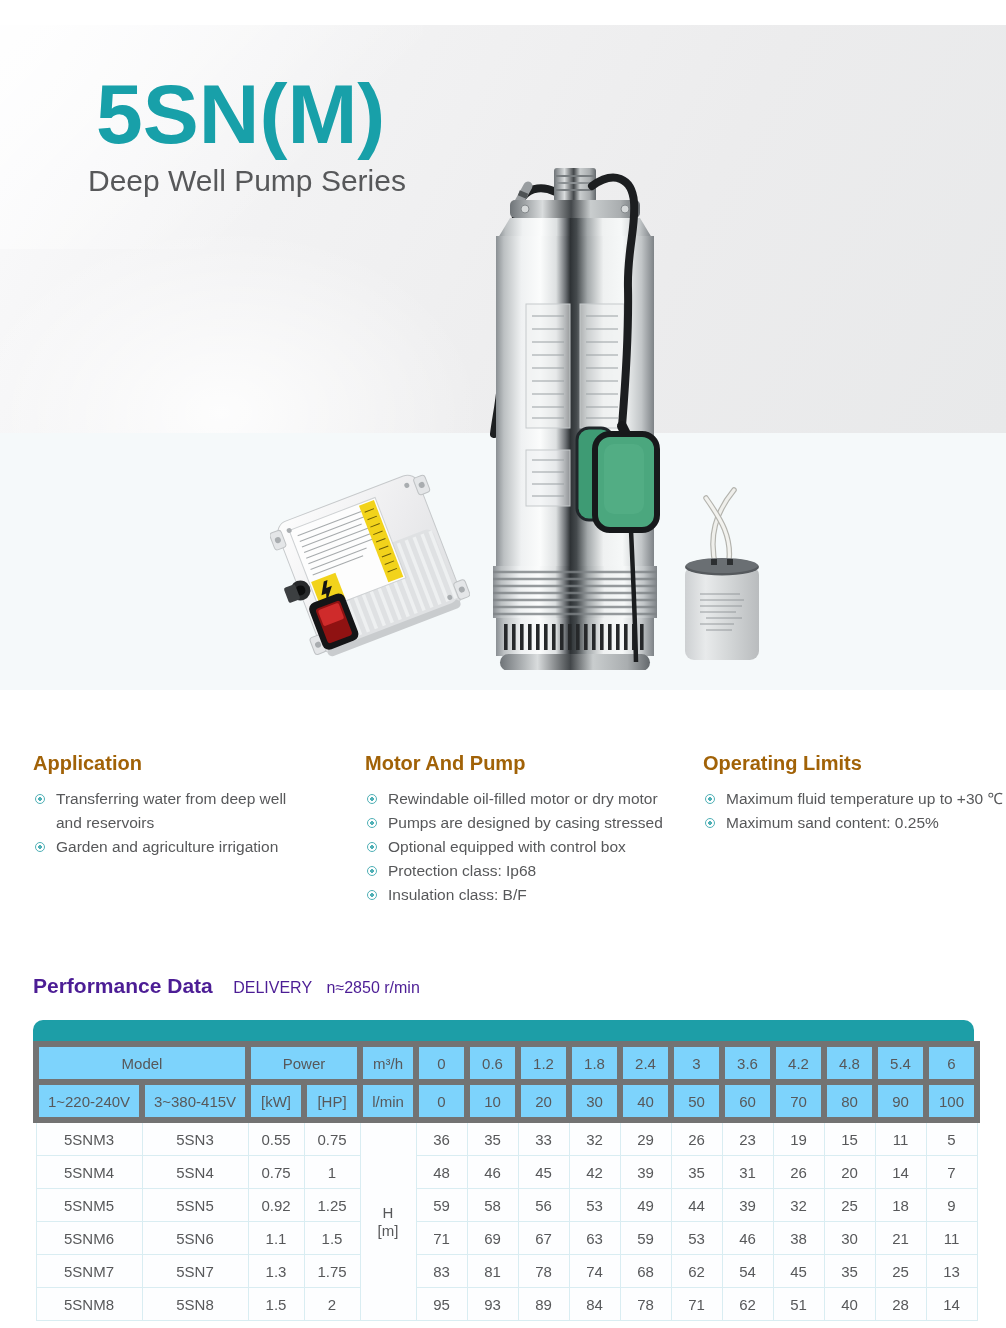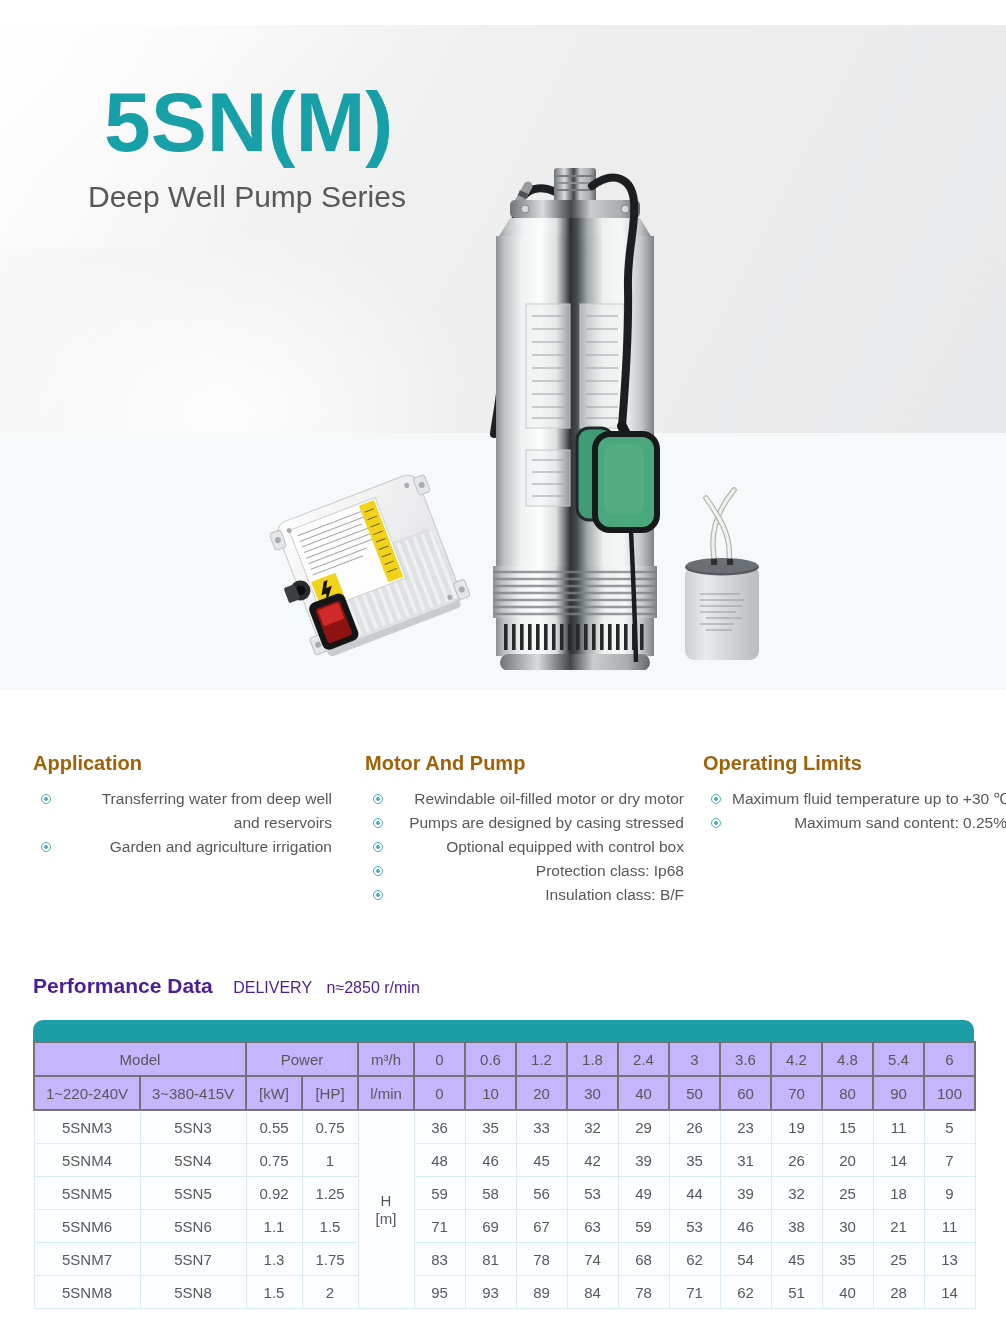--- a/index.html
+++ b/index.html
@@ -14,54 +14,54 @@
       radial-gradient(ellipse 420px 300px at 22% 95%, rgba(255,255,255,.85), rgba(255,255,255,0) 62%),
       linear-gradient(118deg, #fbfbfc 0%, #f2f2f3 30%, #ececed 65%, #e8e9ea 100%);
   }
   .hero-gray::before{
     content:""; position:absolute; left:0; top:0; width:42%; height:55%;
     background:linear-gradient(135deg, rgba(255,255,255,.85), rgba(255,255,255,0) 70%);
   }
   .hero-light { position:absolute; top:433px; left:0; width:100%; height:257px; background:#f5f9fa; }
 
   .title-block { position:absolute; left:88px; top:64px; }
-  .title { margin:16px; font-size:84px; font-weight:bold; color:#18a0a9; line-height:1; letter-spacing:0;text-align:right; }
+  .title { margin:8px; font-size:84px; font-weight:bold; color:#18a0a9; line-height:1; letter-spacing:0; }
   .subtitle { margin-top:8px; font-size:30px; color:#57585a; }
 
   .pump-svg { position:absolute; left:480px; top:88px; width:192px; height:582px; }
   .box-svg  { position:absolute; left:270px; top:460px; width:200px; height:214px; }
   .cap-svg  { position:absolute; left:676px; top:478px; width:92px;  height:186px; }
 
   
   .col { position:absolute; top:752px; }
   .col-app    { left:33px;  width:305px; }
   .col-motor  { left:365px; width:325px; }
   .col-limits { left:703px; width:310px; }
   .col h3 { margin:0 0 12px 0; font-size:20px; font-weight:bold; color:#a16207; }
-  ul.feat { list-style:none; margin:6px; padding:0;text-align:right; }
+  ul.feat { list-style:none; margin:0; padding:0; }
   ul.feat li { position:relative; padding-left:23px; font-size:15.5px; line-height:24px; color:#57585a; }
   .blt {
     position:absolute; left:2px; top:7px; width:8px; height:8px;
     border:1.5px solid #4fb0b6; border-radius:50%;
     background:radial-gradient(circle at center, #4fb0b6 0 1.6px, transparent 1.9px);
   }
   .pre { white-space:pre-line; }
   .nowrap { white-space:nowrap; }
 
   
   .perf-head { position:absolute; left:33px; top:974px; color:#4c1d95; }
   .perf-title { font-size:21px; font-weight:bold; }
   .perf-del   { font-size:16px; margin-left:16px; }
   .perf-speed { font-size:16px; margin-left:10px; }
 
   .table-wrap { position:absolute; left:33px; top:1020px; width:941px; }
   .tbar { height:21px; background:#1d9ea7; border-radius:10px 10px 0 0; }
   table.perf { border-collapse:collapse; table-layout:fixed; width:941px; font-size:15px; color:#57585a; }
   table.perf th, table.perf td { height:32px; padding:0; text-align:center; vertical-align:middle; font-weight:normal; }
-  table.perf th { background:#c4b5fd; border:2px solid #737373; }
+  table.perf th { background:#7dd3fc; border:6px solid #737373; }
   table.perf td { background:#fdfeff; border:1px solid #d9edf2; }
   td.headcell { white-space:pre-line; line-height:1.15; }
 </style>
 </head>
 <body>
 
 <div class="page">
 
   <div class="hero-gray"></div>
   <div class="hero-light"></div>

